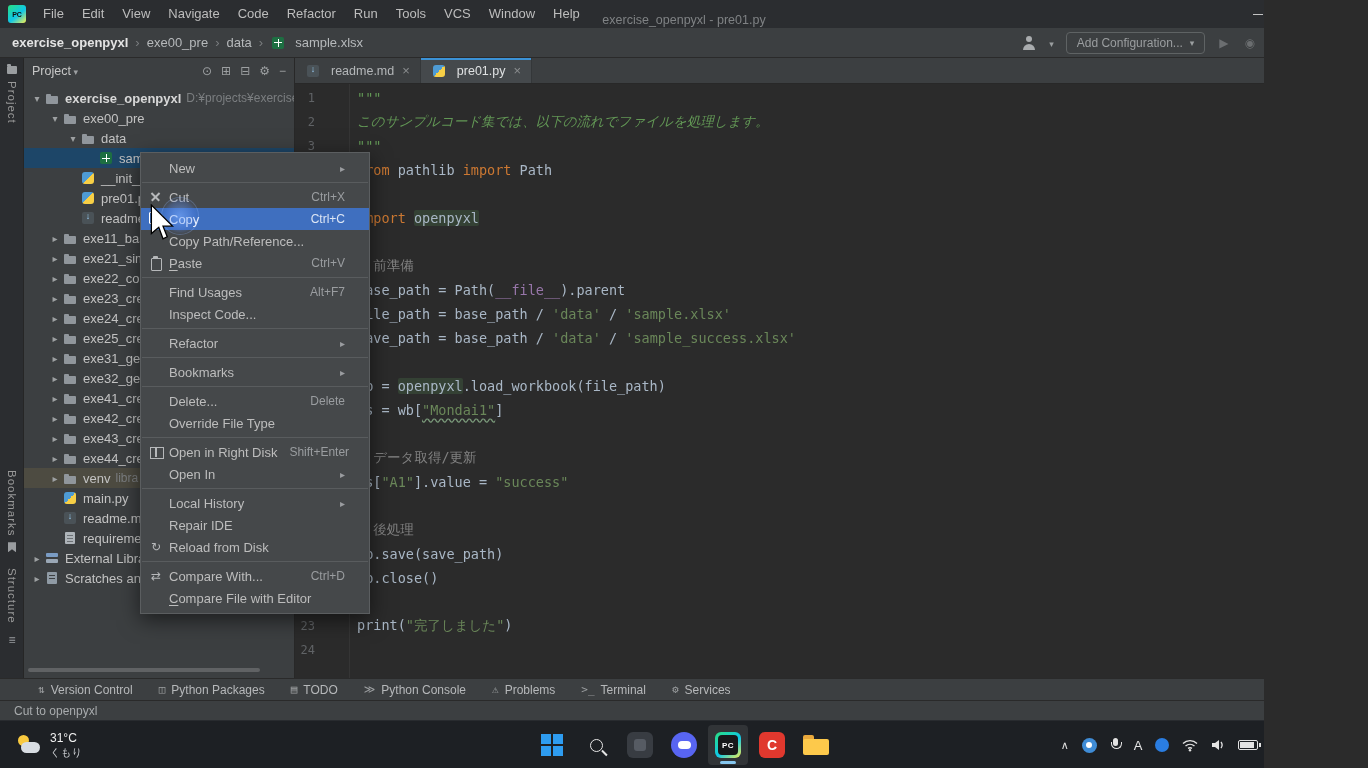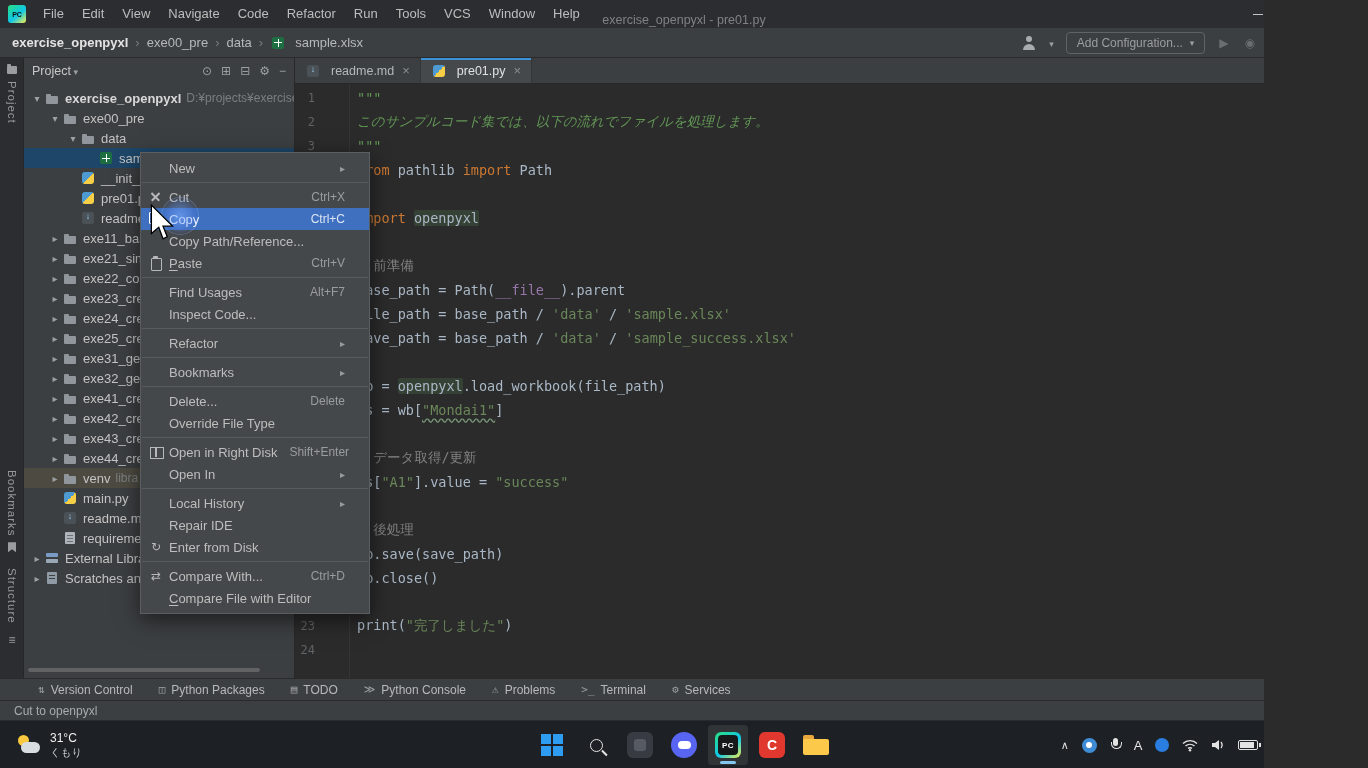--- a/index.html
+++ b/index.html
@@ -730,21 +730,21 @@
         <span class="cm-flex"></span>
         <span class="cm-arrow">▸</span>
       </div>
       <div class="cm-item">
         <span class="cm-ic"></span>
         <span class="cm-label">Repair IDE</span>
         <span class="cm-flex"></span>
       </div>
       <div class="cm-item">
         <span class="cm-ic">↻</span>
-        <span class="cm-label">Enter from Disk</span>
+        <span class="cm-label">Reload from Disk</span>
         <span class="cm-flex"></span>
       </div>
       <div class="cm-sep"></div>
       <div class="cm-item">
         <span class="cm-ic">⇄</span>
         <span class="cm-label">Compare With...</span>
         <span class="cm-flex"></span>
         <span class="cm-short">Ctrl+D</span>
       </div>
       <div class="cm-item">

